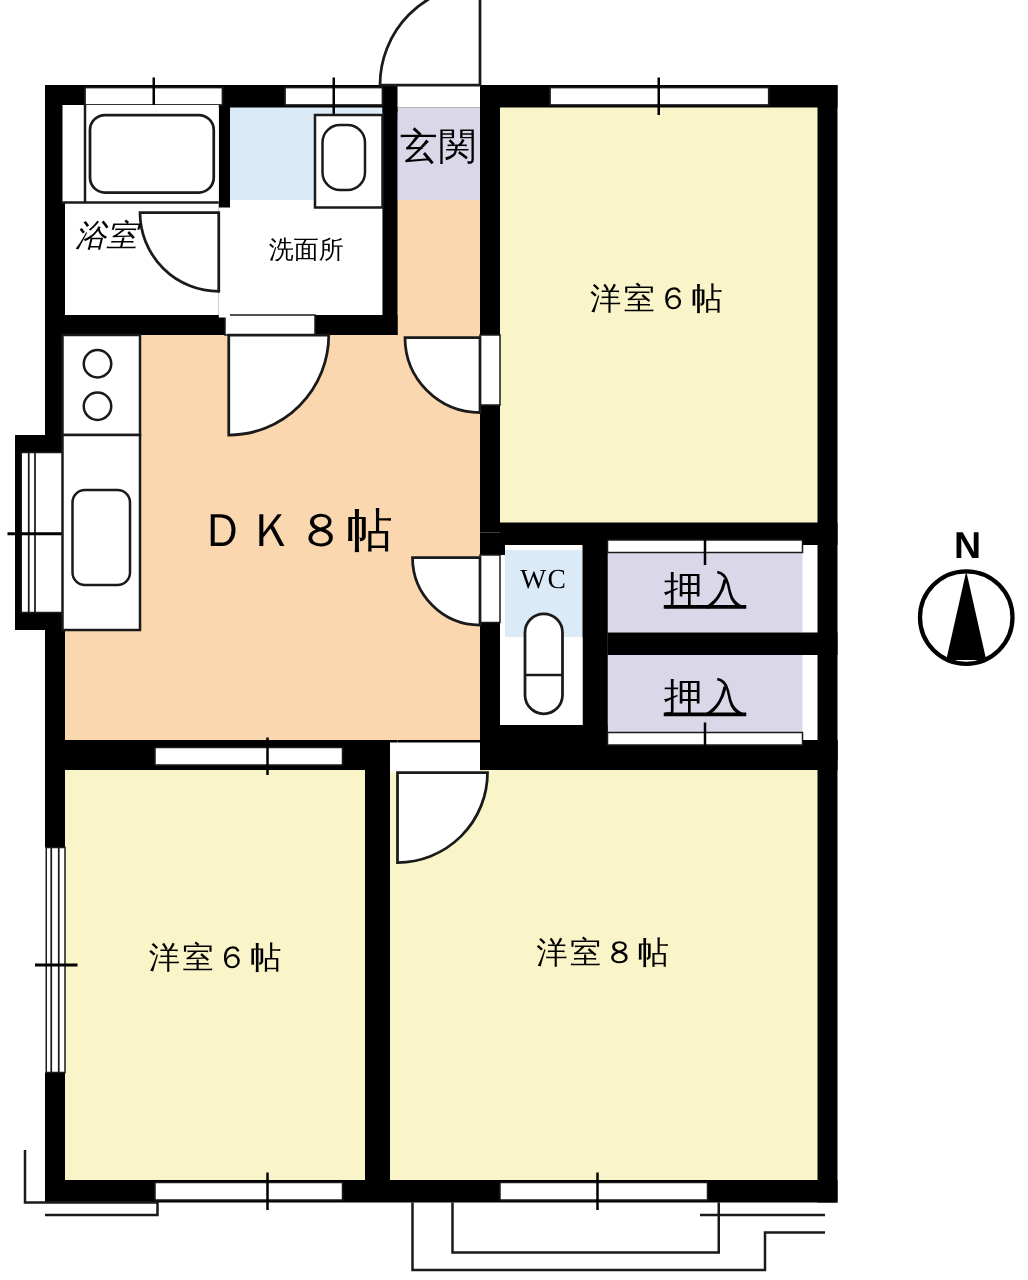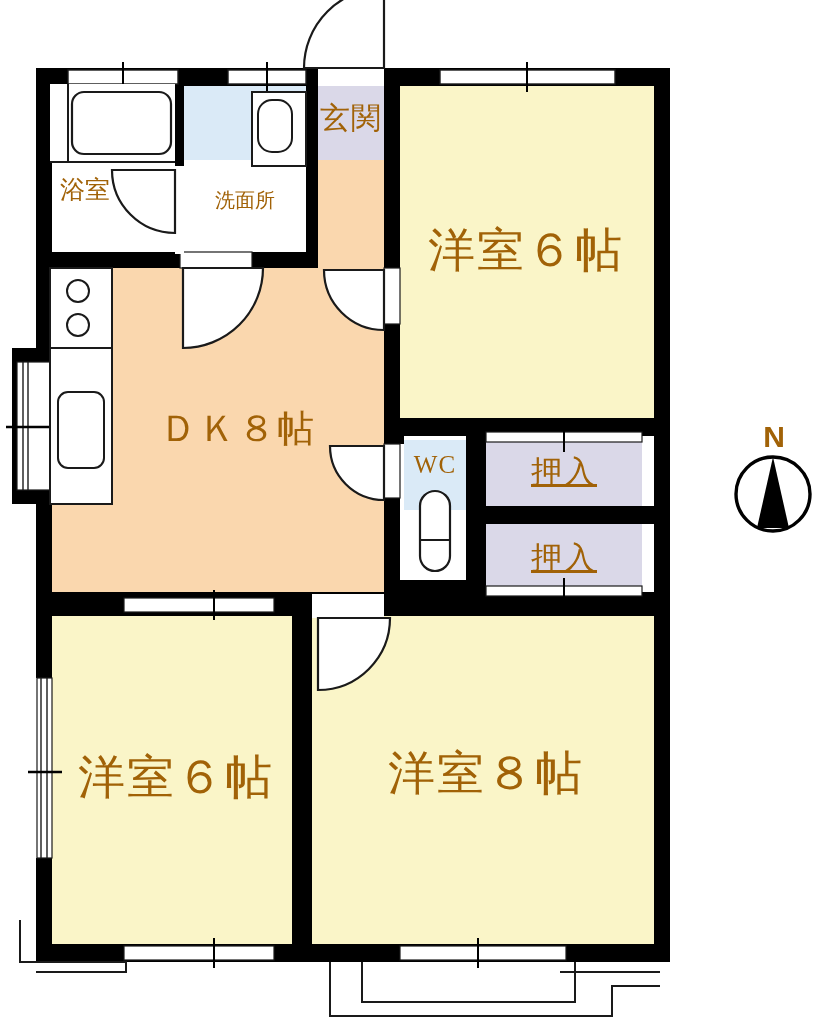--- a/index.html
+++ b/index.html
@@ -16,33 +16,33 @@
   }
   #plan {
     position: absolute;
     left: 0; top: 0;
     width: 822px;
     height: 1024px;
   }
   .room-label {
     position: absolute;
     font-family: "Liberation Serif", "DejaVu Serif", serif;
-    color: #a16207;
+    color: #000000;
     white-space: nowrap;
     text-align: center;
     line-height: 1;
     pointer-events: none;
   }
-  .lbl-dk      { font-size: 37px; letter-spacing: 2px; }
-  .lbl-room    { font-size: 47px; letter-spacing: 2px; }
+  .lbl-dk      { font-size: 37px; letter-spacing: 2px; font-family: Liberation Mono, monospace; }
+  .lbl-room    { font-size: 25px; letter-spacing: 2px; }
   .lbl-closet  { font-size: 31px; letter-spacing: 2px; text-decoration: underline; }
   .lbl-genkan  { font-size: 30px; letter-spacing: 1px; }
   .lbl-senmen  { font-size: 20px; letter-spacing: 0px; }
-  .lbl-yokushitsu { font-size: 25px; line-height: 1.08; letter-spacing: 0px; }
-  .lbl-wc      { font-size: 25px; font-family: "Liberation Serif","DejaVu Serif",serif; letter-spacing: 1px; }
+  .lbl-yokushitsu { font-size: 25px; line-height: 1.08; letter-spacing: 0px; font-style: italic; }
+  .lbl-wc      { font-size: 22px; font-family: "Liberation Serif","DejaVu Serif",serif; letter-spacing: 1px; }
   .lbl-n       { font-size: 30px; font-family: "Liberation Sans","DejaVu Sans",sans-serif; font-weight: 700; }
 </style>
 </head>
 <body>
 
 <svg id="plan" viewBox="0 0 822 1024" width="822" height="1024" xmlns="http://www.w3.org/2000/svg">
 
   <rect x="0" y="0" width="822" height="1024" fill="#ffffff"></rect>
 
   <g>

